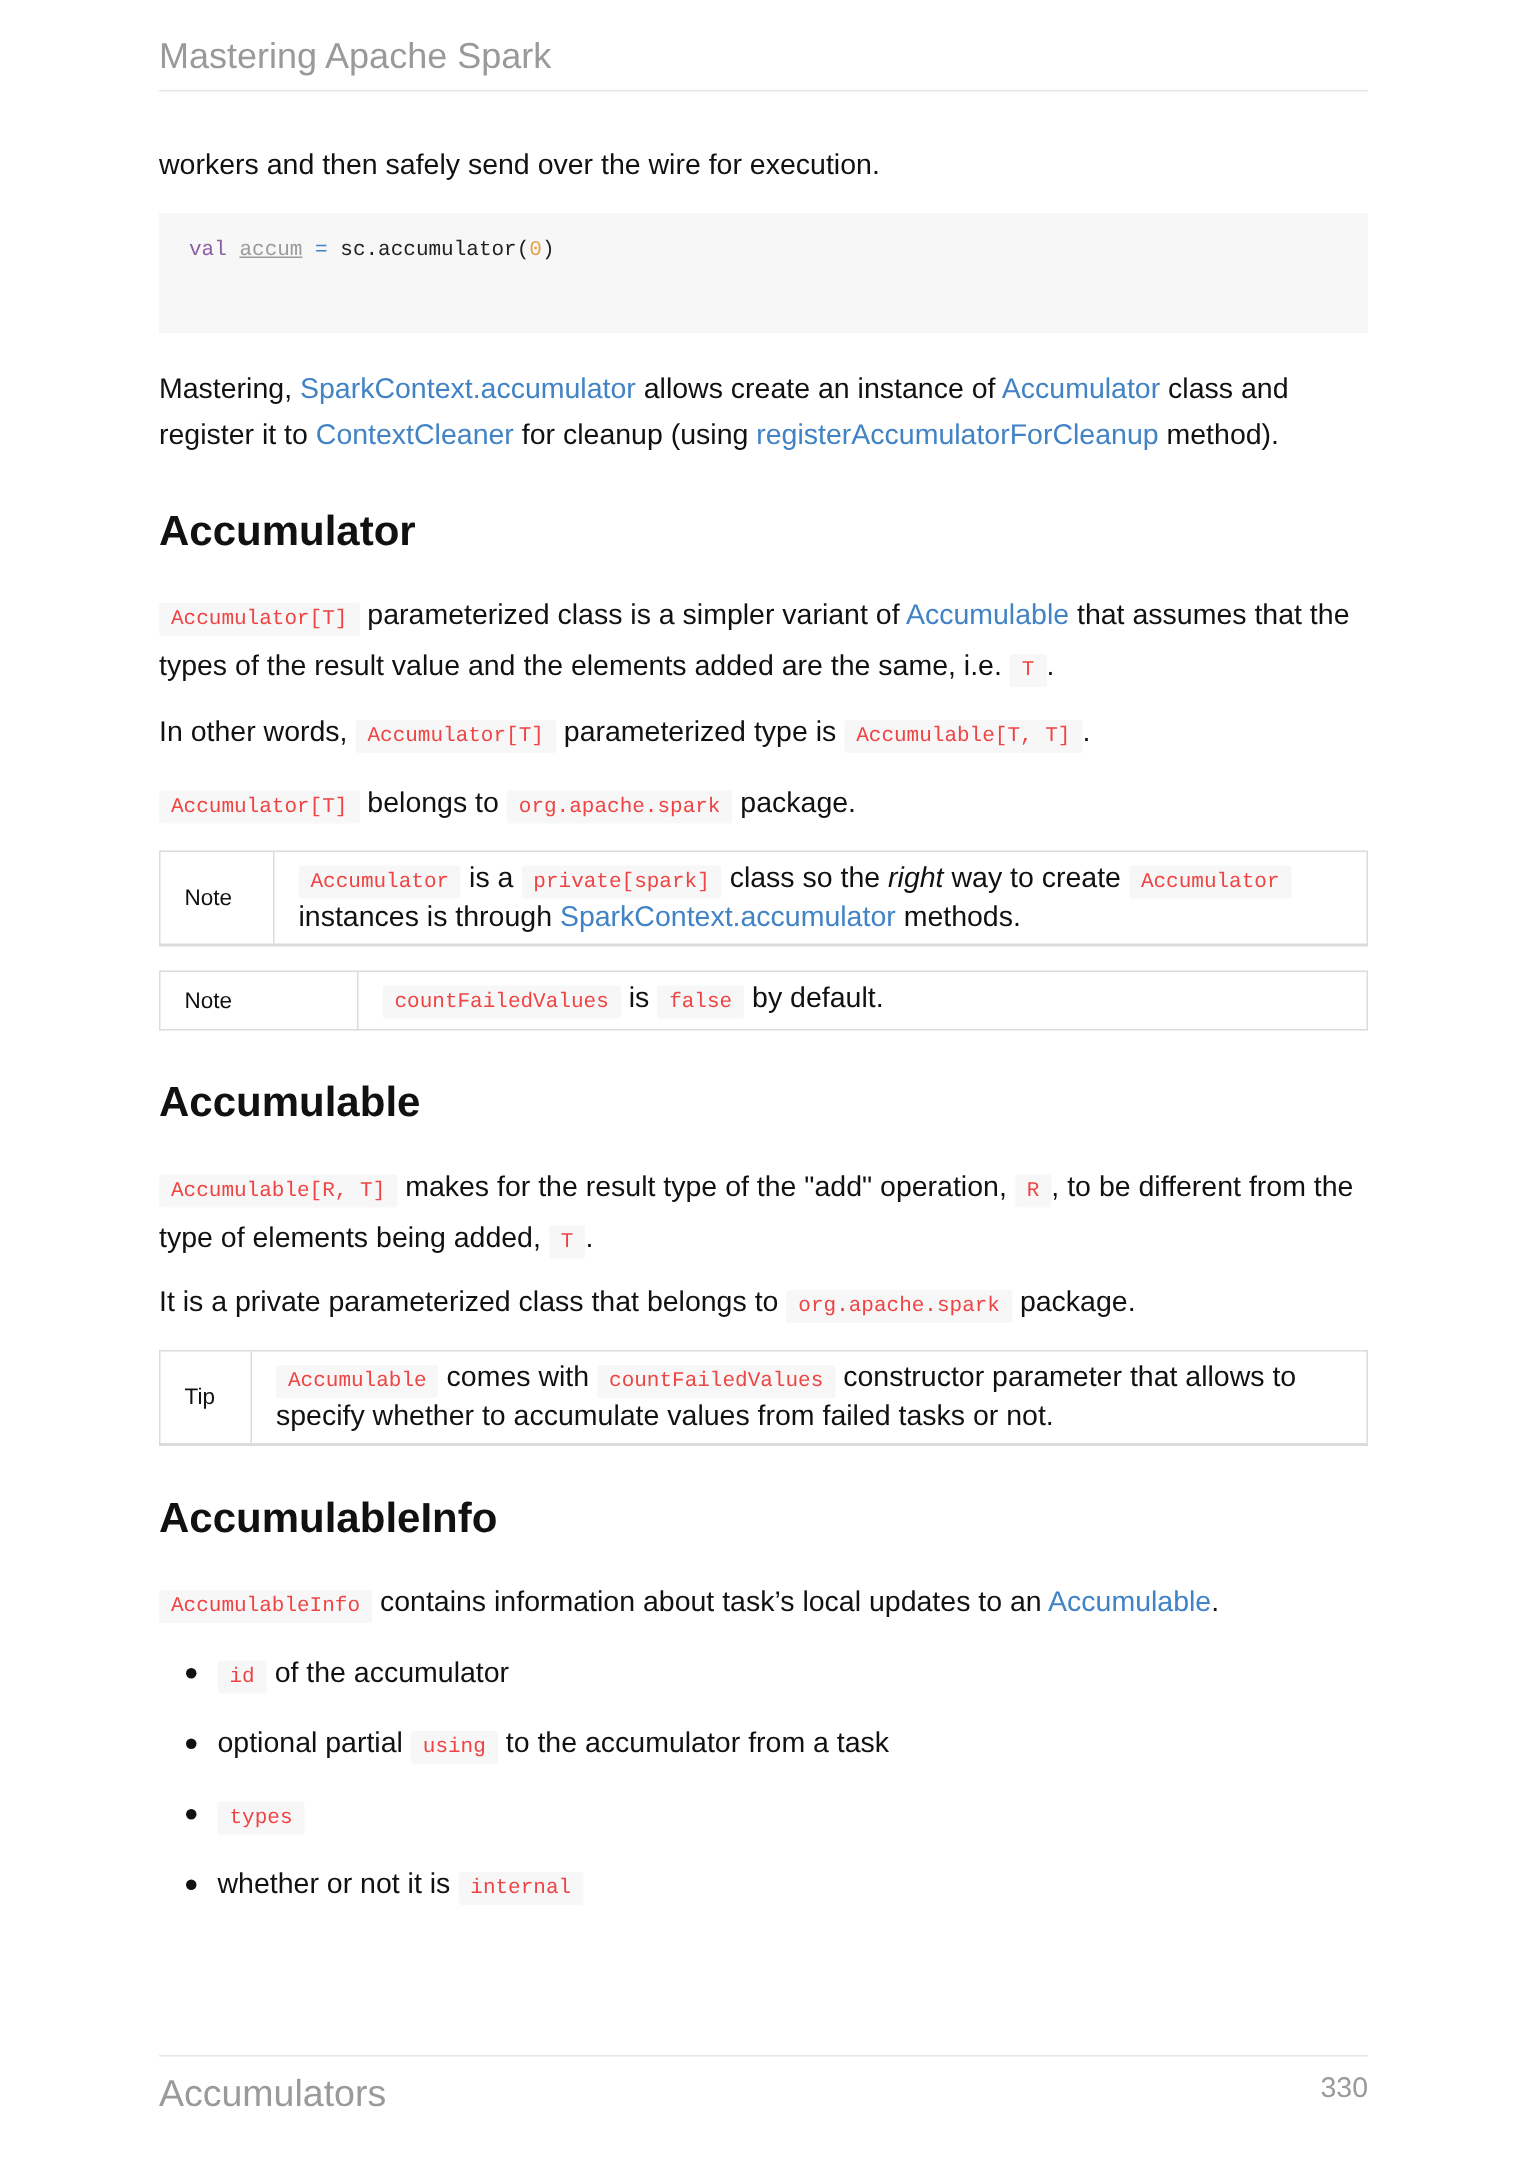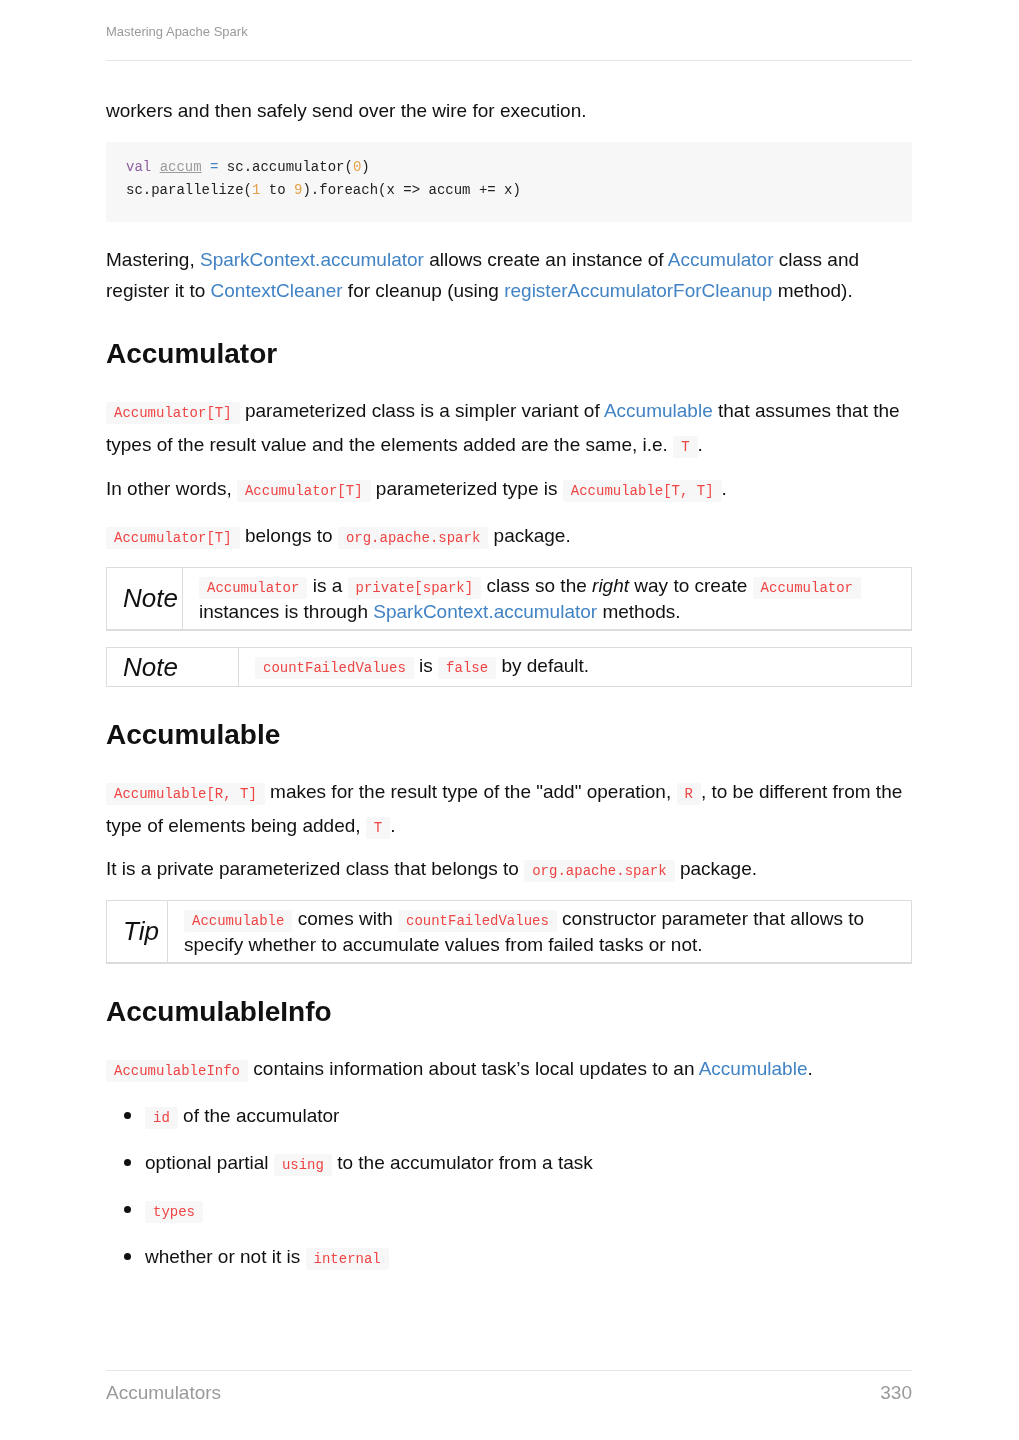--- a/index.html
+++ b/index.html
@@ -1,57 +1,56 @@
 <!DOCTYPE html>
 <html><head>
 <meta charset="utf-8">
 <style>
   html, body { margin: 0; padding: 0; background: #ffffff; }
   body { width: 1019px; height: 1440px; position: relative; overflow: hidden;
          font-family: "Liberation Sans", sans-serif; color: #111; }
   .page { position: absolute; left: 106px; width: 806px; top: 0; }
-  .running-header { position: absolute; top: 24px; left: 0; font-size: 13px; color: #9a9a9a; }
+  .running-header { position: absolute; top: 24px; left: 0; font-size: 24px; color: #9a9a9a; }
   .header-rule { position: absolute; top: 60px; left: 0; width: 806px; height: 1px; background: #e6e6e6; }
   .running-footer-rule { position: absolute; top: 1370px; left: 0; width: 806px; height: 1px; background: #e6e6e6; }
-  .footer-left { position: absolute; top: 1382px; left: 0; font-size: 19px; color: #9a9a9a; }
+  .footer-left { position: absolute; top: 1382px; left: 0; font-size: 25px; color: #9a9a9a; }
   .footer-right { position: absolute; top: 1382px; right: 0; font-size: 19px; color: #9a9a9a; }
 
   .abs { position: absolute; left: 0; width: 806px; }
   p { margin: 0; font-size: 19px; line-height: 31px; }
   a.link { color: #4183c4; text-decoration: none; }
   code { font-family: "Liberation Mono", monospace; font-size: 14px; background: #f7f7f7;
          padding: 3px 8px; border-radius: 2px; color: #ef4444; }
   h2 { margin: 0; font-size: 28px; font-weight: bold; color: #111; }
 
   .codeblock { background: #f7f7f7; padding: 14px 20px; font-family: "Liberation Mono", monospace;
                font-size: 14px; line-height: 23px; color: #222; box-sizing: border-box; }
   .kw { color: #8e5ea2; } .var { color: #9b9b9b; text-decoration: underline; } .op { color: #4183c4; } .num { color: #e5a04b; }
 
   .admon { display: flex; border: 1px solid #dcdcdc; border-bottom-width: 2px; box-sizing: border-box; }
-  .admon .label { font-size: 26px; padding: 0 16px; display: flex; align-items: center;
-                  border-right: 1px solid #dcdcdc; box-sizing: border-box; font-style: italic; }
+  .admon .label { font-size: 15px; padding: 0 16px; display: flex; align-items: center;
+                  border-right: 1px solid #dcdcdc; box-sizing: border-box; }
   .admon .body { font-size: 19px; line-height: 23px; padding: 8px 16px; flex: 1; display: flex; align-items: center; }
 
   ul.info { margin: 0; padding: 0; list-style: none; }
   ul.info li { position: relative; padding-left: 39px; font-size: 19px; height: 47px; line-height: 31px; }
   ul.info li::before { content: ""; position: absolute; left: 18px; top: 12px; width: 7px; height: 7px;
                        border-radius: 50%; background: #111; }
 </style>
 </head>
 <body>
 
 <div class="page">
   <div class="running-header">Mastering Apache Spark</div>
   <div class="header-rule"></div>
 
   <p class="abs" style="top:95px">workers and then safely send over the wire for execution.</p>
 
   <div class="abs codeblock" style="top:142px;height:80px">
     <div><span class="kw">val</span> <span class="var">accum</span> <span class="op">=</span> <span>sc.accumulator(</span><span class="num">0</span><span>)</span></div>
-    <div><span>sc.parallelize(</span><span class="num">1</span><span> to </span><span class="num">9</span><span>).foreach(x =&gt; accum += x)</span></div>
   </div>
 
   <p class="abs" style="top:244px"><span>Mastering, </span><a class="link">SparkContext.accumulator</a><span> allows create an instance of </span><a class="link">Accumulator</a><span> class and register it to </span><a class="link">ContextCleaner</a><span> for cleanup (using </span><a class="link">registerAccumulatorForCleanup</a><span> method).</span></p>
 
   <h2 class="abs" style="top:338px">Accumulator</h2>
 
   <p class="abs" style="top:395px"><code>Accumulator[T]</code><span> parameterized class is a simpler variant of </span><a class="link">Accumulable</a><span> that assumes that the types of the result value and the elements added are the same, i.e. </span><code>T</code><span>.</span></p>
 
   <p class="abs" style="top:473px"><span>In other words, </span><code>Accumulator[T]</code><span> parameterized type is </span><code>Accumulable[T, T]</code><span>.</span></p>
 

